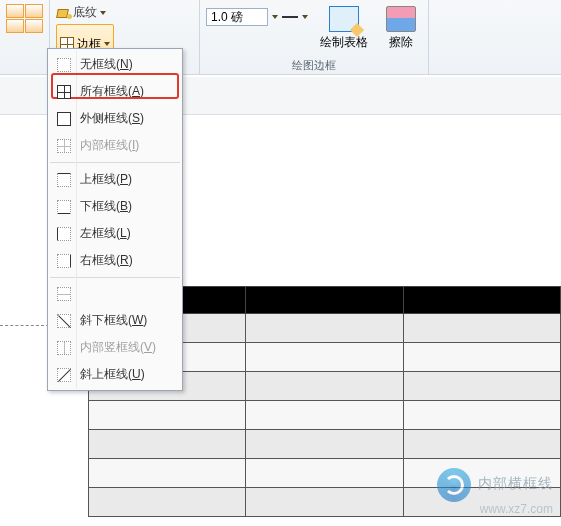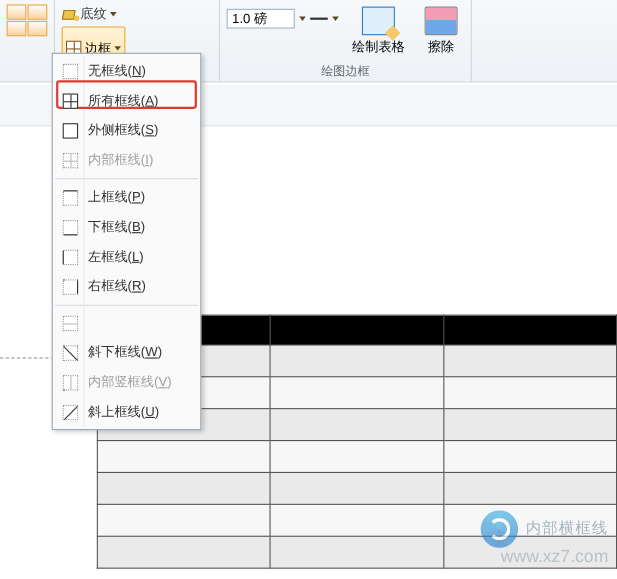--- a/index.html
+++ b/index.html
@@ -70,21 +70,21 @@
   .ruler-dots{position:absolute;top:325px;left:0;width:80px;height:14px;border-top:1px dashed #888;}
   .tablewrap{position:absolute;top:286px;left:88px;right:0;}
   .tbl{border-collapse:collapse;width:100%;}
   .tbl td{border:1px solid #555;height:29px;padding:0;}
   .tbl tr.hd td{background:#000;height:27px;border-color:#444;}
   .tbl tr.e td{background:#eaeaea;}
   .tbl tr.o td{background:#f7f7f7;}
 
   .wm{position:absolute;right:8px;bottom:10px;text-align:right;opacity:.75;font-size:12px;}
   .wm .brand{color:#8aa0ad;font-size:14px;letter-spacing:1px;}
-  .wm .url{color:#a8b5be;font-size:16px;}
+  .wm .url{color:#a8b5be;font-size:12px;}
   .wm-ic{display:inline-block;width:34px;height:34px;border-radius:50%;background:conic-gradient(#2aa8e0,#1b74c5,#2aa8e0);position:relative;vertical-align:middle;margin-right:4px;opacity:.8;}
   .wm-ic::after{content:"";position:absolute;inset:7px;border:3px solid #fff;border-left-color:transparent;border-radius:50%;}
 </style>
 </head>
 <body>
 
 <div class="ribbon">
   <div class="rgroup" style="min-width:46px;">
     <div class="rgroup-body">
         <div class="swatches">

